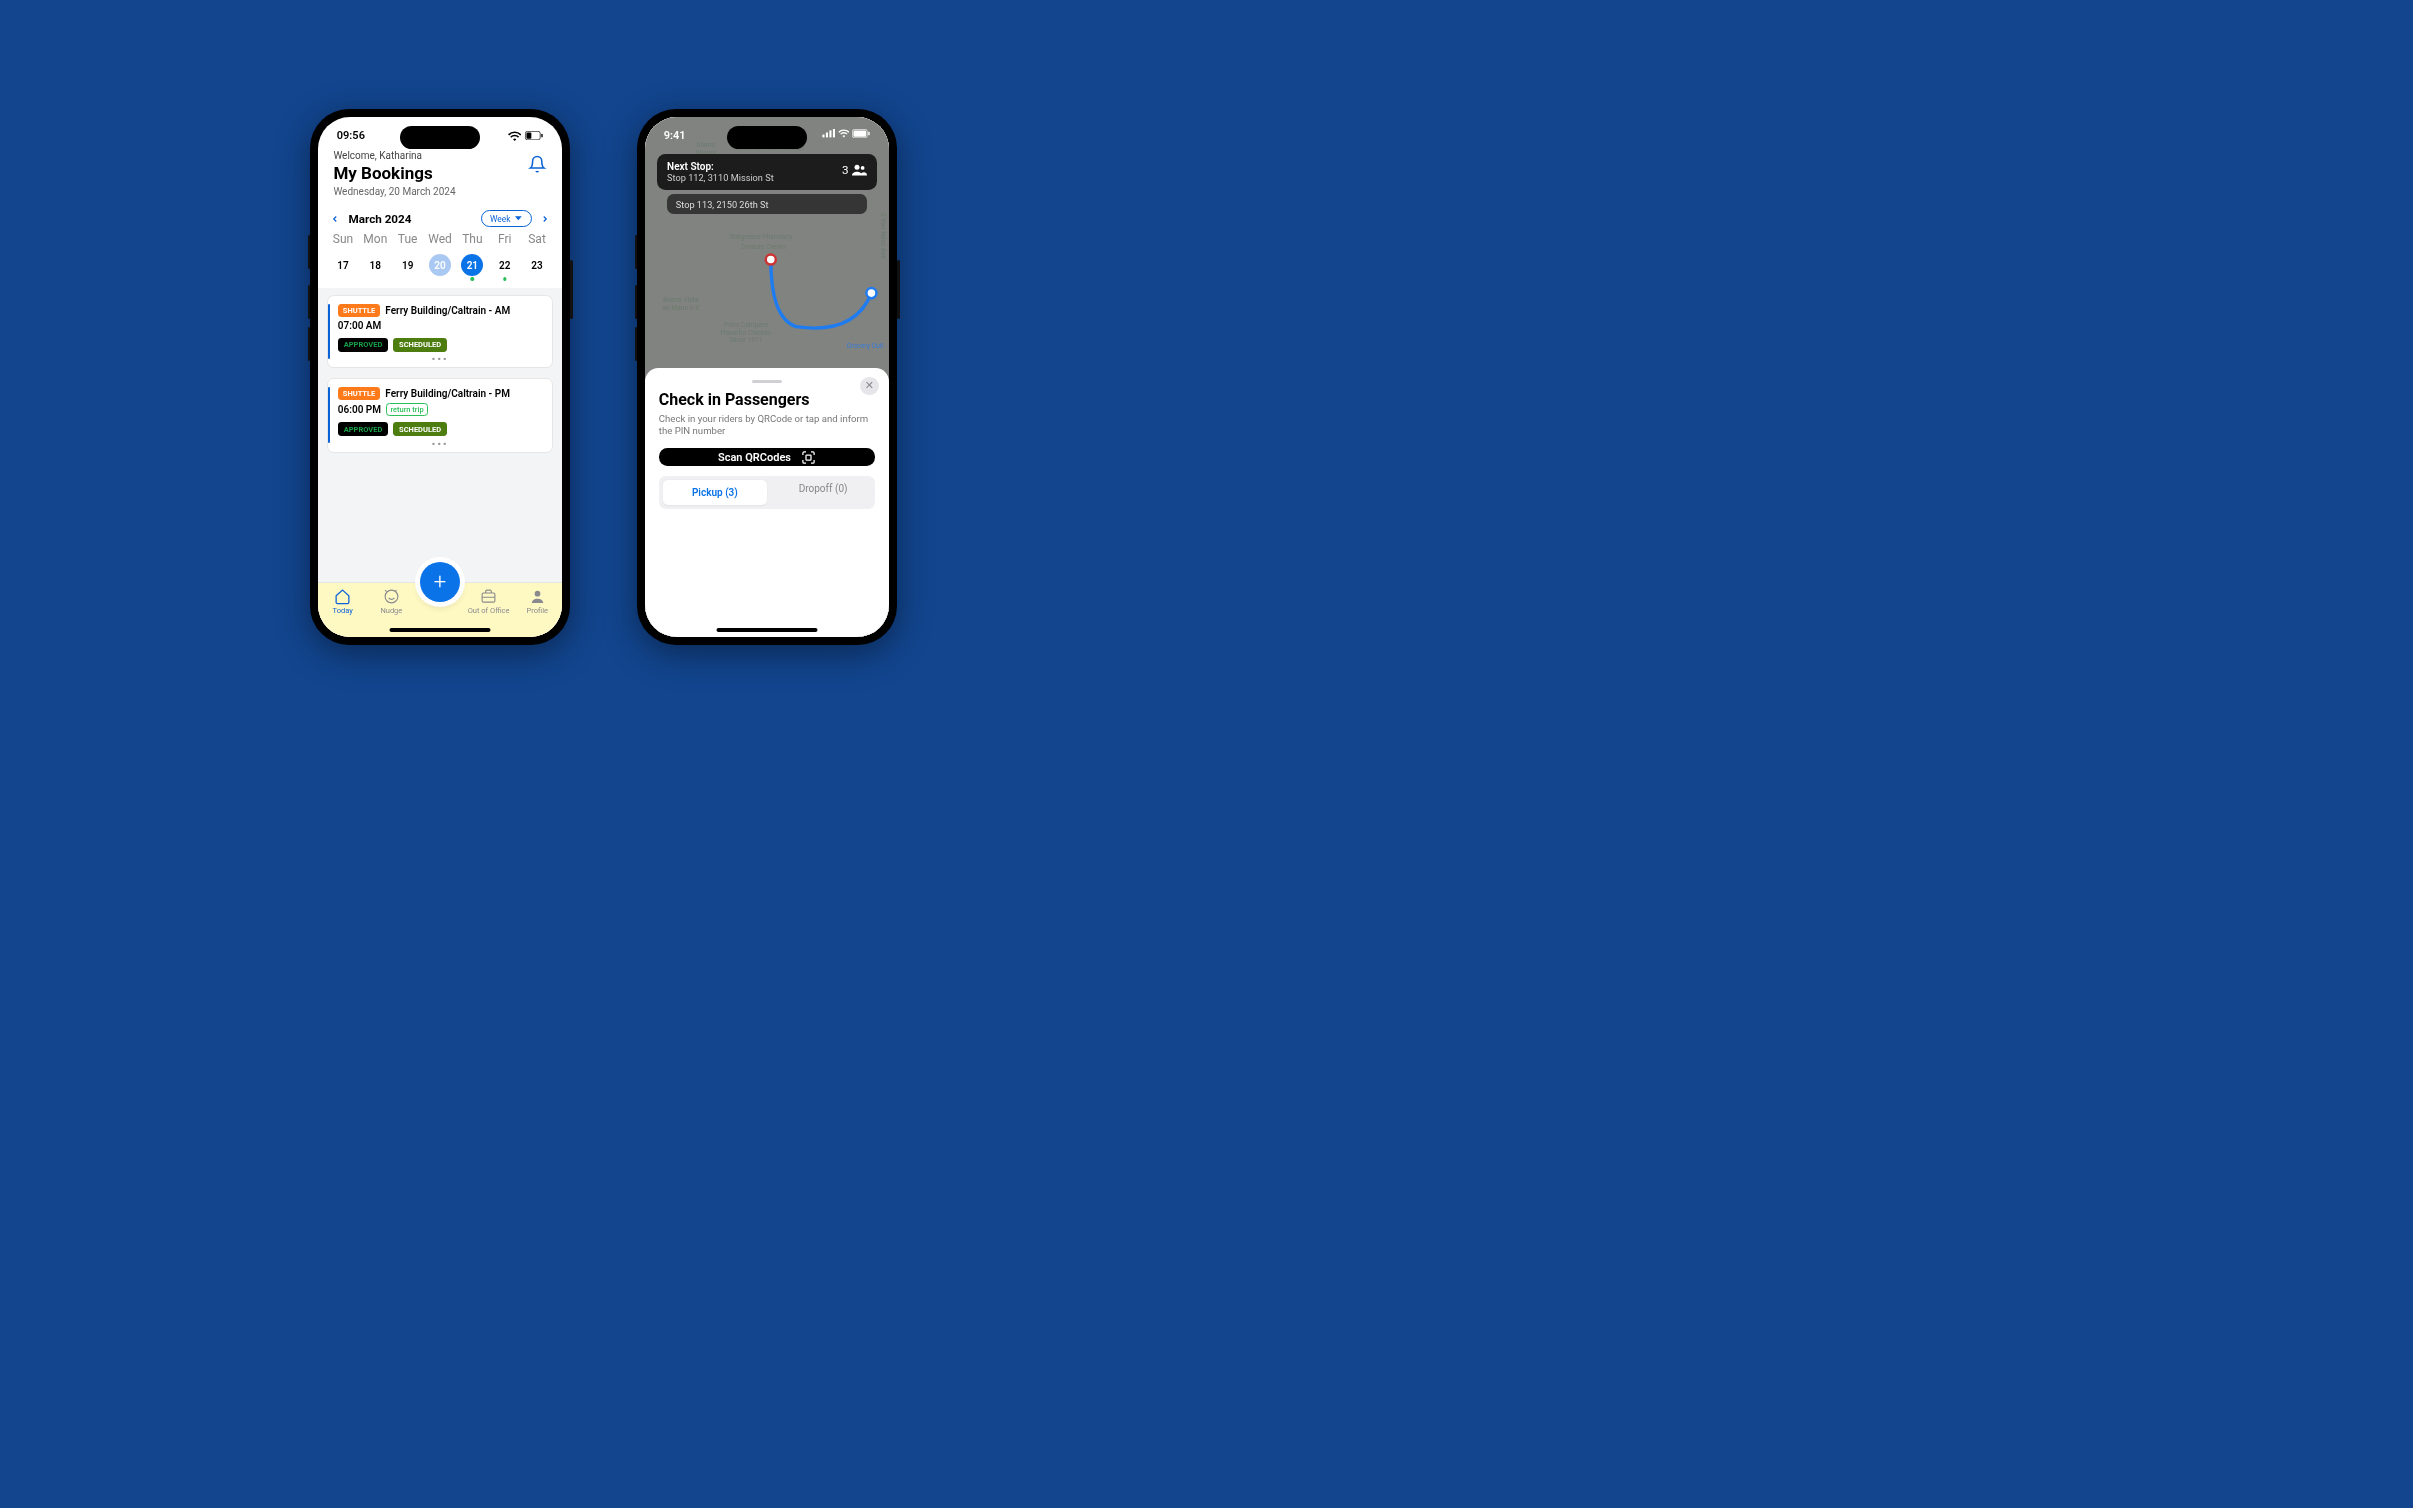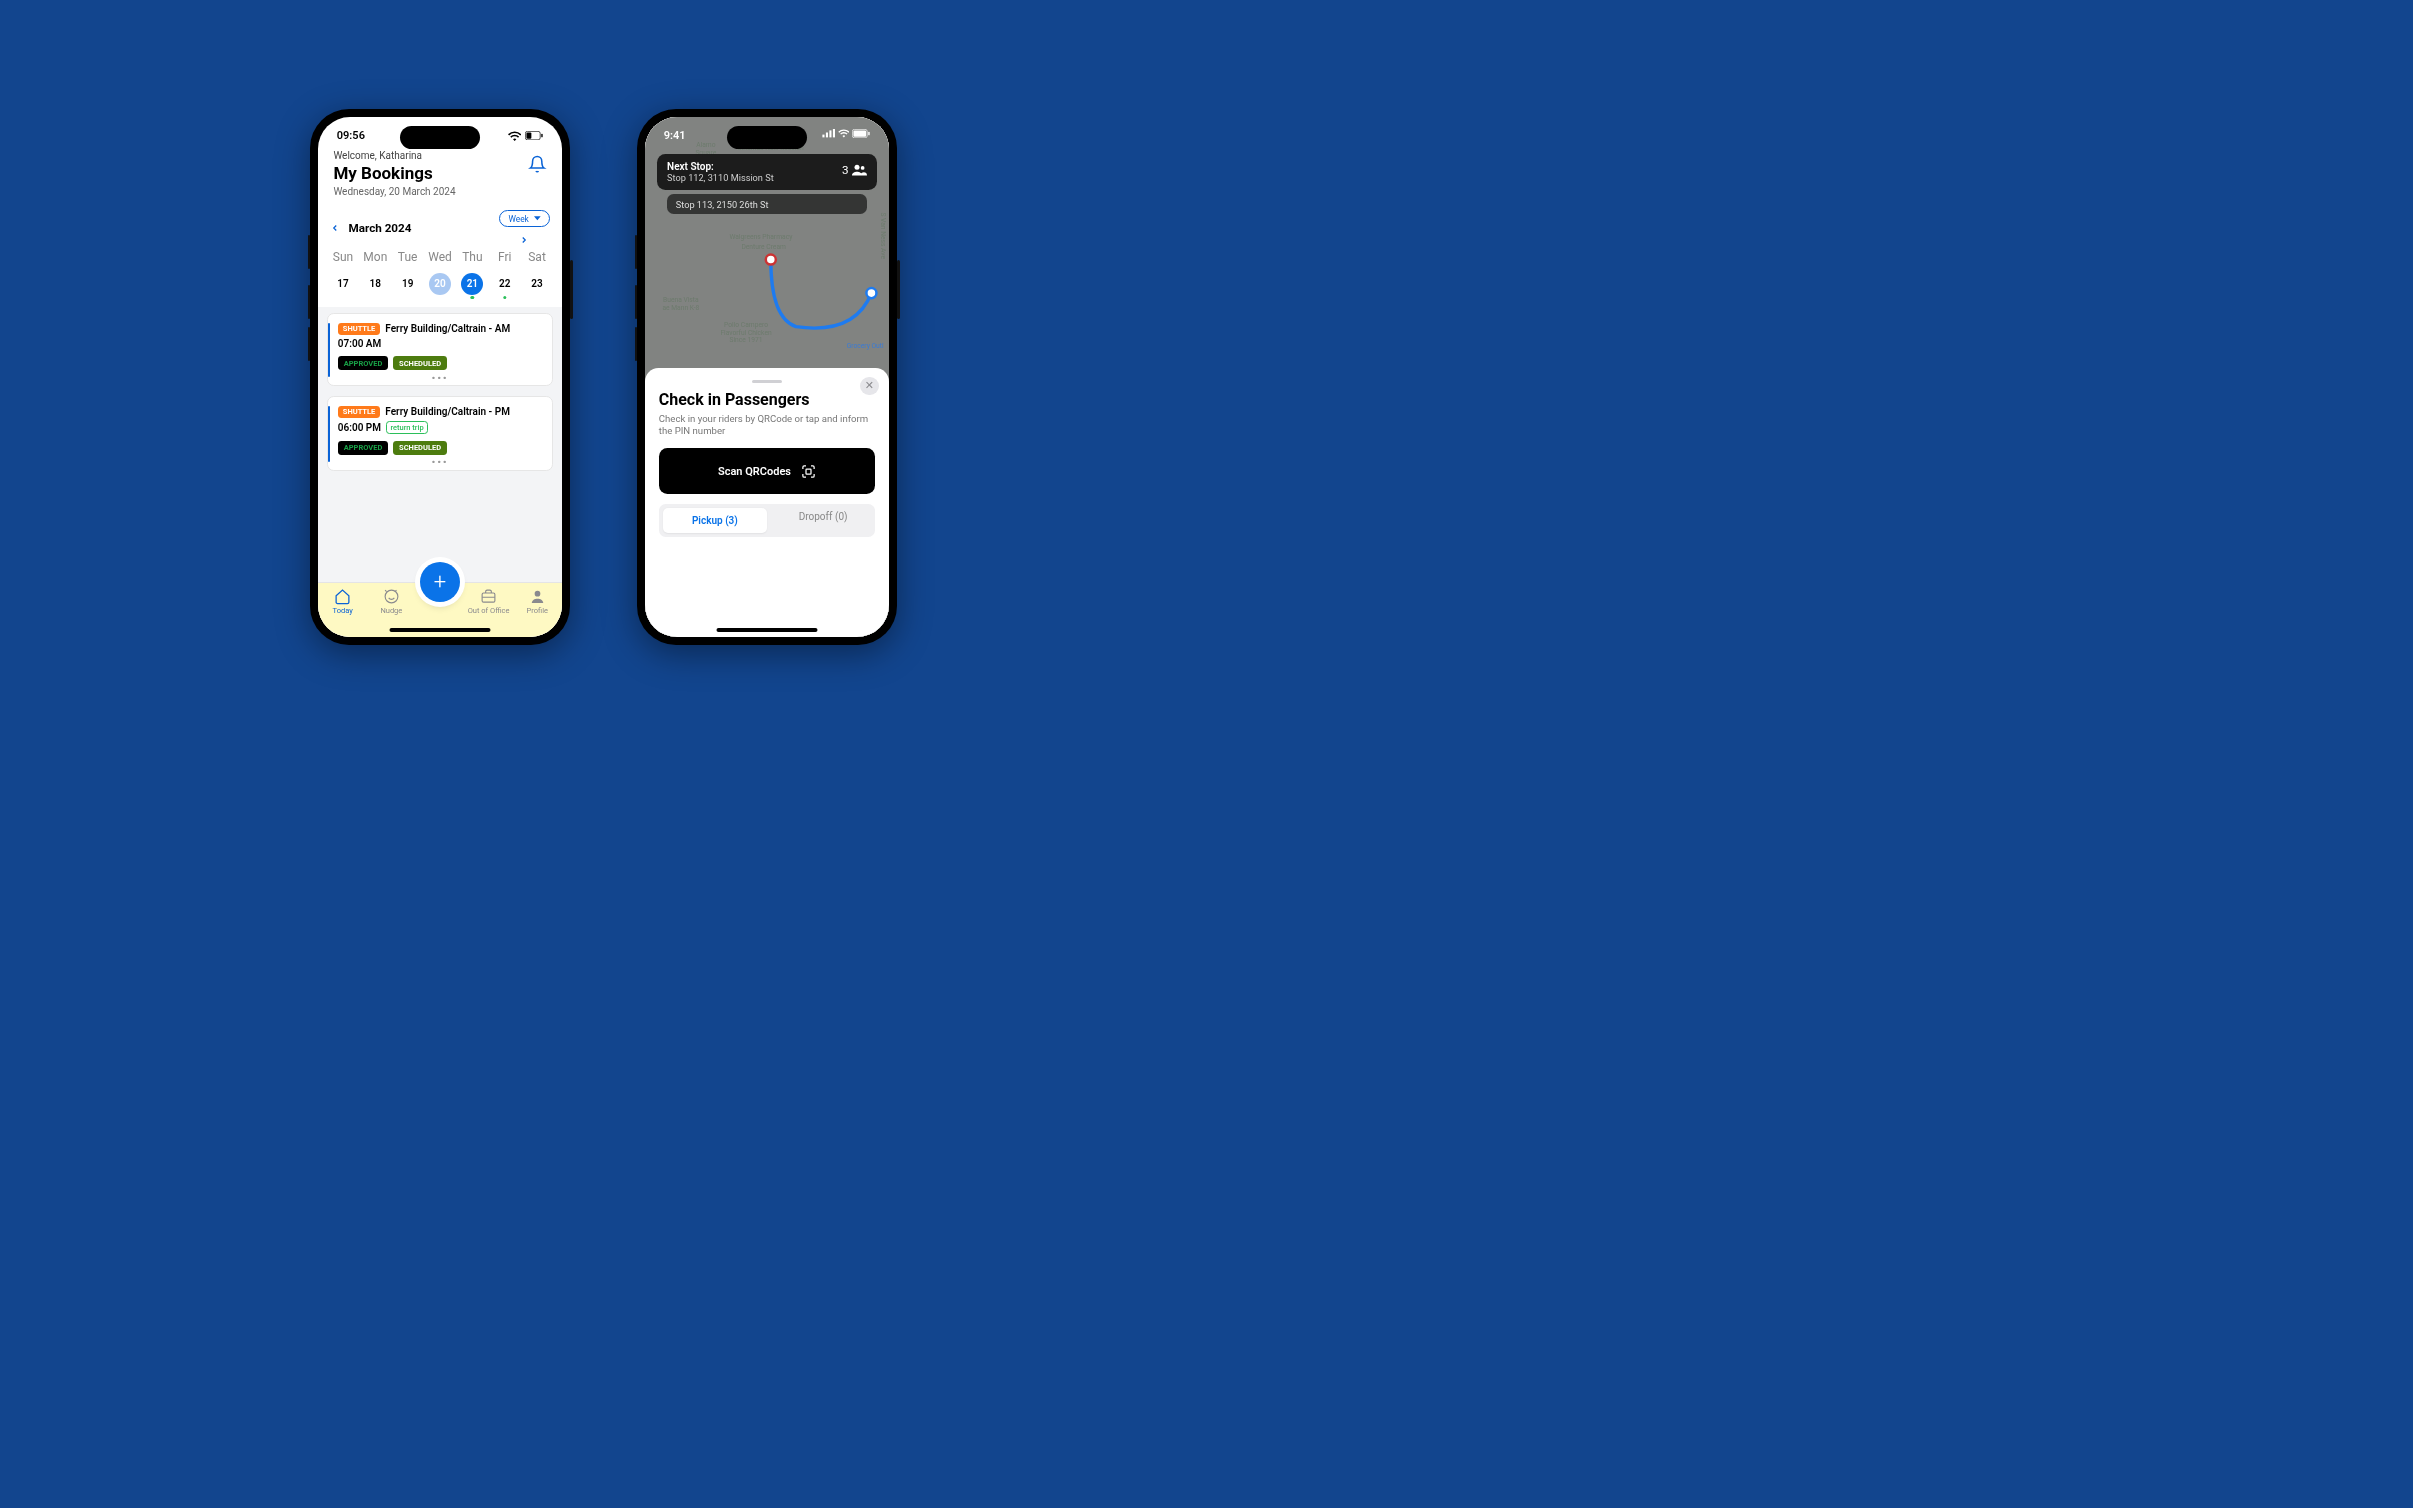--- a/index.html
+++ b/index.html
@@ -68,21 +68,21 @@
   }
   .p1 .welcome{font-size:10px;color:#444;}
   .p1 .title{font-size:17px;font-weight:700;margin-top:1.7px;}
   .p1 .date{font-size:10px;color:#666;margin-top:2.5px;}
   .p1 .bell{width:18.4px;height:18.4px;color:#0a63d6;margin-top:5px;}
   .p1 .calbar{
     display:flex;align-items:center;justify-content:space-between;
     padding:8.4px 11.7px 5px;
   }
   .p1 .calbar .month{font-size:11.7px;font-weight:700;}
-  .p1 .calbar .nav{display:flex;align-items:center;gap:8.4px;flex-direction:column;}
+  .p1 .calbar .nav{display:flex;align-items:center;gap:8.4px;}
   .p1 .weekpill{
     border:0.8px solid #0a63d6;color:#0a63d6;
     border-radius:11.7px;font-size:8.4px;
     padding:2.5px 8.4px;display:flex;align-items:center;gap:5px;
   }
   .p1 .chev{width:10px;height:10px;color:#0a63d6;}
   .p1 .days{
     display:grid;grid-template-columns:repeat(7,1fr);
     padding:0 8.4px 8.4px;text-align:center;
   }
@@ -161,21 +161,21 @@
     position:absolute;left:0;right:0;bottom:0;top:251px;
     background:#fff;border-radius:13.4px 13.4px 0 0;
     padding:11.7px 13.4px 0;z-index:30;
   }
   .p2 .handle{width:30px;height:3.4px;background:#d0d0d4;border-radius:2.5px;margin:0 auto 6.7px;}
   .p2 .close{position:absolute;top:8.4px;right:10px;width:18.4px;height:18.4px;border-radius:50%;background:#e6e6ea;color:#8a8a8e;display:flex;align-items:center;justify-content:center;font-size:11px;}
   .p2 .stitle{font-size:16px;font-weight:700;}
   .p2 .sdesc{font-size:9.6px;color:#777;margin-top:3.4px;line-height:1.35;}
   .p2 .scan{
     margin-top:10px;background:#000;color:#fff;border-radius:8.4px;
-    height:46px;display:flex;align-items:center;justify-content:center;gap:10px;
+    height:18px;display:flex;align-items:center;justify-content:center;gap:10px;
     font-size:11px;font-weight:600;
   }
   .p2 .segs{
     margin-top:10px;display:flex;background:#f0f0f2;border-radius:6.7px;overflow:hidden;
     font-size:10px;
   }
   .p2 .seg{flex:1;text-align:center;padding:6.7px 0;color:#888;}
   .p2 .seg.active{background:#fff;margin:4px;border-radius:5px;color:#0a73e8;font-weight:600;box-shadow:0 0.8px 1.7px rgba(0,0,0,.06);}
   .p2 .plist{margin-top:8.4px;display:flex;flex-direction:column;gap:6.7px;}
   .p2 .prow{

